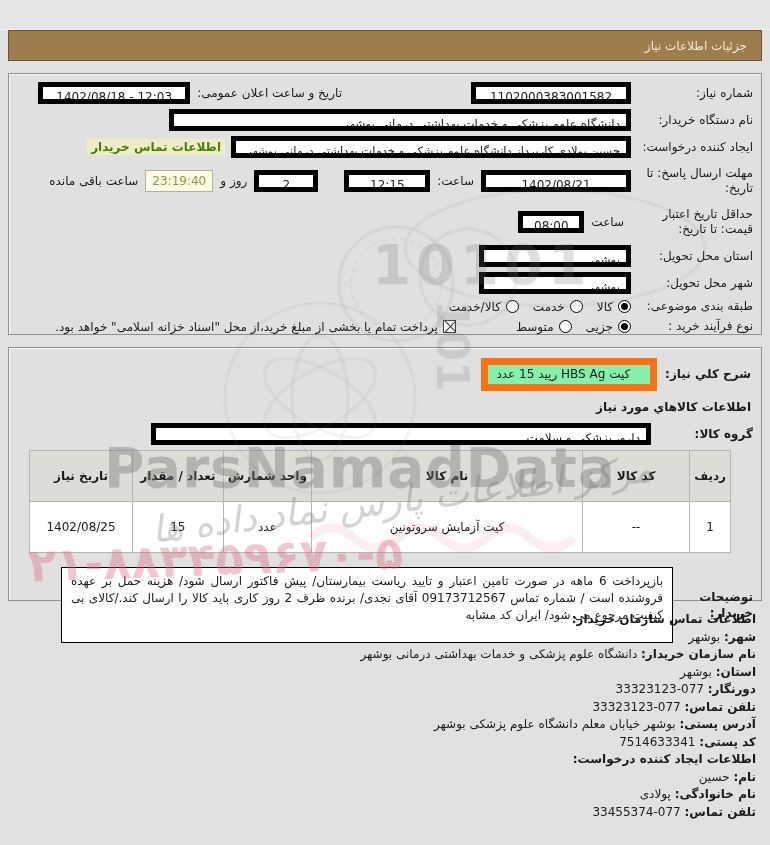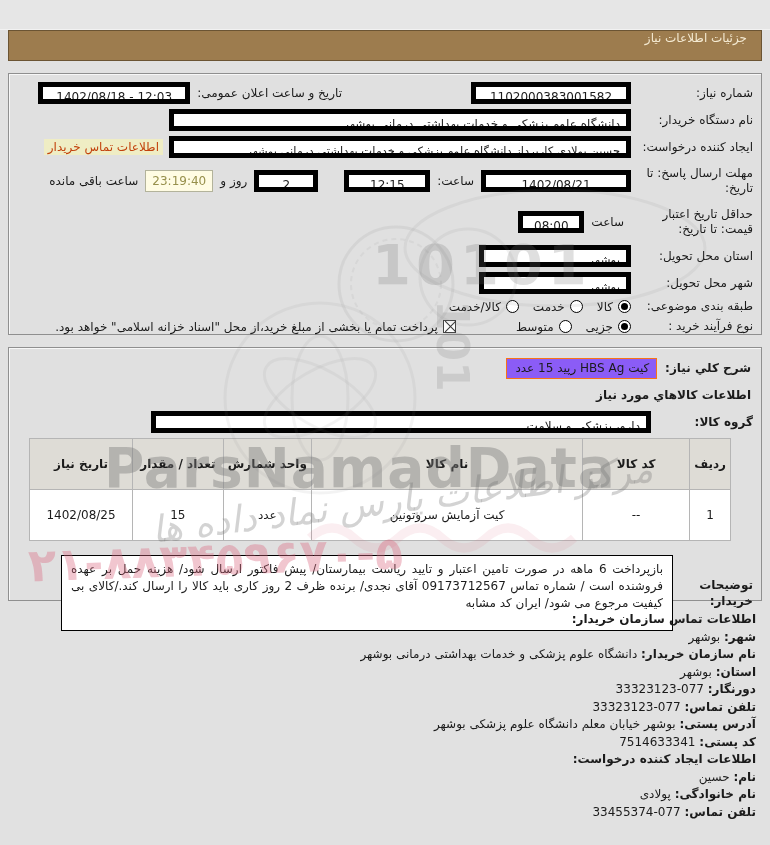--- a/index.html
+++ b/index.html
@@ -14,21 +14,21 @@
     overflow: hidden;
   }
   .topstrip { height:30px; background:#e6e6e6; border-bottom:1px solid #f2f2f2; }
   .titlebar {
     margin: 0 8px;
     height: 31px;
     background: #9d7c4e;
     border: 1px solid #6b5433;
     color: #f4ead2;
     display: flex;
-    align-items: flex-start;
+    align-items: center;
     padding-right: 14px;
     font-size: 12px;
   }
   .panel {
     margin: 12px 8px 0 8px;
     background: #e0e0e0;
     border: 1px solid #8f8f8f;
     box-shadow: inset 1px 1px 0 rgba(255,255,255,.75);
     padding: 8px;
     position: relative;
@@ -42,21 +42,21 @@
     background:#fff;
     border:5px solid #000000;
     height:22px;
     line-height:20px;
     text-align:center;
     overflow:hidden;
     white-space:nowrap;
   }
   .vbox.rt { text-align:right; padding:0 6px; }
   .sp { display:inline-block; height:1px; }
-  .link { color:#c2410c; background:#efedc4; padding:1px 4px; margin-right:6px; cursor:pointer; white-space:nowrap; }
+  .link { color:#4d7c0f; background:#efedc4; padding:1px 4px; margin-right:6px; cursor:pointer; white-space:nowrap;font-weight:bold; }
   .mini-lbl { margin:0 7px; white-space:nowrap; }
   .timeleft { background:#fffce3; border:1px solid #b3b39b; color:#97904c; width:68px; height:22px; line-height:20px; text-align:center; }
   .radio {
     width:13px; height:13px; border:1px solid #000; border-radius:50%;
     background:#fff; display:inline-block; position:relative; flex:0 0 13px;
   }
   .radio.on::after {
     content:""; position:absolute; inset:2px; background:#000; border-radius:50%;
   }
   .chk {
@@ -65,21 +65,21 @@
   }
   .chk.on::before, .chk.on::after {
     content:""; position:absolute; left:-1px; top:5px; width:15px; height:1px; background:#333;
   }
   .chk.on::before { transform:rotate(45deg); }
   .chk.on::after  { transform:rotate(-45deg); }
   .opt { display:flex; align-items:center; margin-left:14px; }
   .opt .olbl { margin-right:5px; white-space:nowrap;text-align:center; }
   .two-line { white-space:normal; }
   .ttl { font-weight:bold; margin:9px 2px 9px 0; }
-  .inline-box { display:inline-block; background:#8b5cf6; border:1px solid #f97316; padding:2px 7px 3px 8px; }
+  .inline-box { display:inline-block; background:#86efac; border:7px solid #f97316; padding:2px 20px 3px 8px; }
   table { border-collapse:collapse; margin:4px 22px 0 28px; width:702px; background:#fff; }
   th, td { border:1px solid #b5b5b5; text-align:center; font-size:12px; padding:18px 4px; }
   th { background:#dedcd6; font-weight:bold; }
   col.c-radif {width:36px;} col.c-code {width:116px;} col.c-name {width:296px;}
   col.c-unit {width:92px;} col.c-qty {width:96px;} col.c-date {width:106px;}
   .notes-row { display:flex; margin-top:14px; align-items:center; }
   .notes-lbl { width:72px; flex:0 0 72px; font-weight:bold; text-align:right; line-height:16px; }
   .notes-box {
     background:#fff; border:1px solid #000; margin-left:44px; margin-right:8px;
     flex:1; padding:5px 9px; line-height:17px;
@@ -130,21 +130,21 @@
     <span class="vbox" style="width:152px;" dir="ltr">1402/08/18 - 12:03</span>
   </div>
 
   <div class="row">
     <span class="lbl">نام دستگاه خریدار:</span>
     <span class="vbox rt" style="width:462px;">دانشگاه علوم پزشکی و خدمات بهداشتی درمانی بوشهر</span>
   </div>
 
   <div class="row">
     <span class="lbl">ایجاد کننده درخواست:</span>
-    <span class="vbox rt" style="width:462px; font-size:11.5px;">حسین پولادی کارپرداز دانشگاه علوم پزشکی و خدمات بهداشتی درمانی بوشهر</span>
+    <span class="vbox rt" style="width:400px; font-size:11.5px;">حسین پولادی کارپرداز دانشگاه علوم پزشکی و خدمات بهداشتی درمانی بوشهر</span>
     <span class="link">اطلاعات تماس خریدار</span>
   </div>
 
   <div class="row" style="height:36px;">
     <span class="lbl two-line">مهلت ارسال پاسخ: تا تاریخ:</span>
     <span class="vbox" style="width:150px;">1402/08/21</span>
     <span class="mini-lbl">ساعت:</span>
     <span class="vbox" style="width:86px;">12:15</span>
     <span class="sp" style="width:26px;"></span>
     <span class="vbox" style="width:64px;">2</span>

